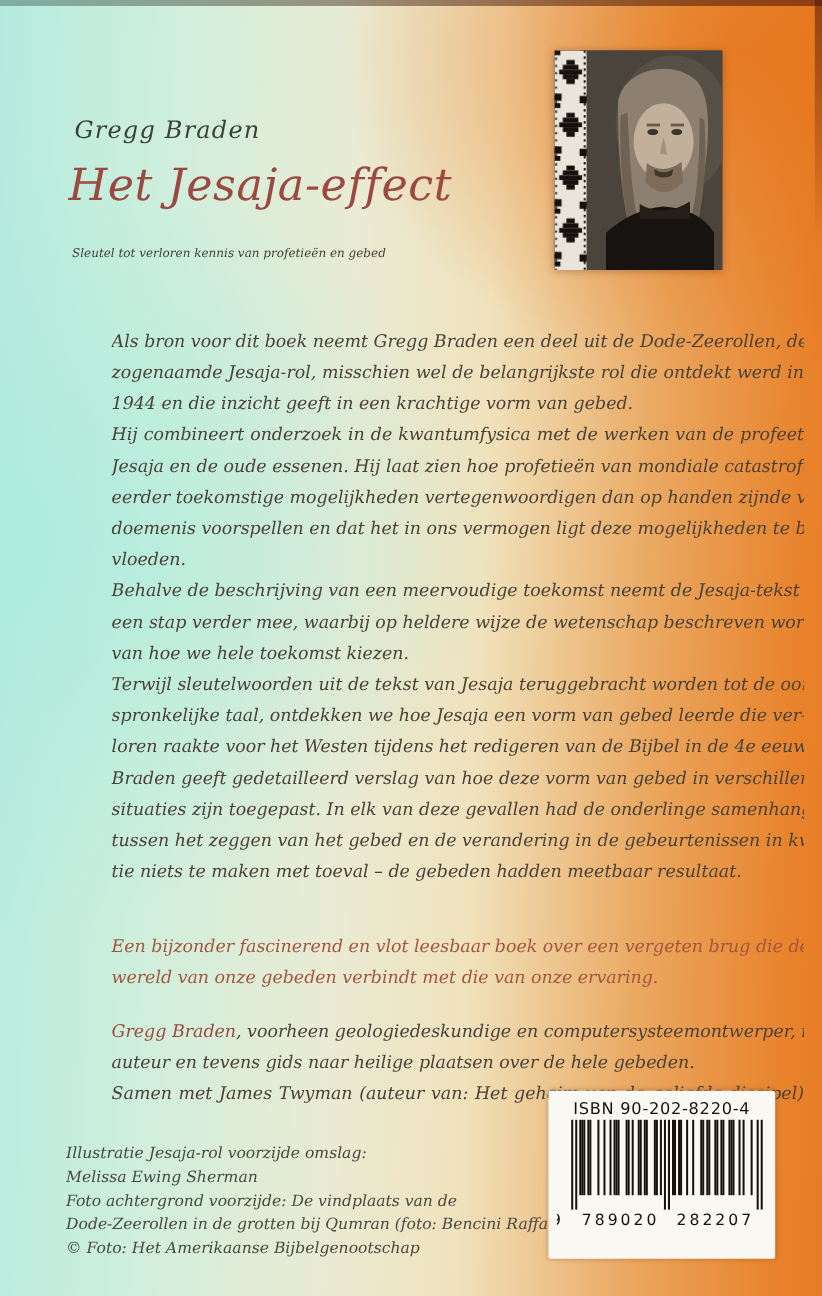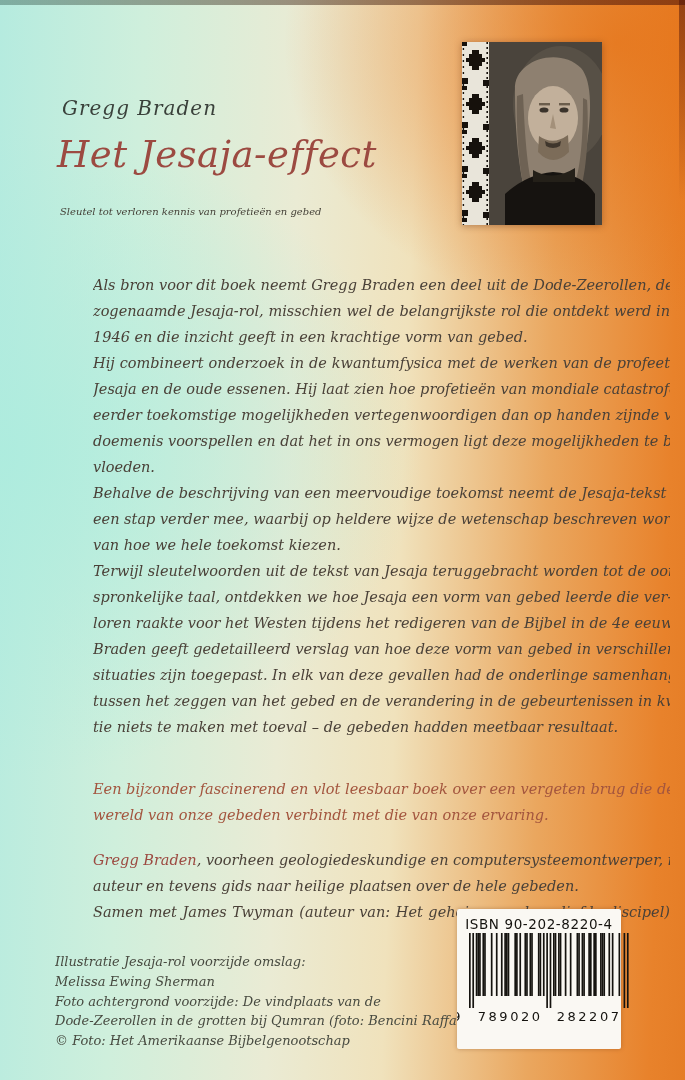--- a/index.html
+++ b/index.html
@@ -32,21 +32,21 @@
     white-space:nowrap; overflow:hidden; }
   .line.last { text-align-last:left; }
   .quote { color:#a3553e; margin-top:36px; }
   .bio { margin-top:19px; }
   .red-name { color:#9c4a41; }
 
   .credits { position:absolute; left:55px; top:952px; width:440px;
     font-size:13px; line-height:19.8px; color:#474a40;font-style:italic; }
   .credits .line { text-align:left; text-align-last:left; }
 
-  .barcode-box { position:absolute; left:457px; top:909px; width:164px; height:140px;
+  .barcode-box { position:absolute; left:457px; top:909px; width:189px; height:140px;
     background:#faf8f3; border-radius:2px; box-shadow:0 0 4px rgba(110,50,15,.35);
     font-style:normal; text-align:center; }
   .isbn { font-family:"DejaVu Sans", sans-serif; font-size:13.5px; letter-spacing:0.6px;
     color:#15130f; margin-top:7px; }
   .ean-svg { display:block; margin:1px auto 0; }
 </style>
 </head>
 <body>
 
 <div class="cover">
@@ -93,21 +93,21 @@
       <path d="M16,183 L16,152 Q38,132 64,130 Q94,132 106,152 L106,183 Z" fill="#161310"></path>
       <path d="M44,128 Q64,140 86,126 L86,140 L44,140 Z" fill="#242019"></path>
     </svg>
   </div>
 
   <div class="text-col">
     <div id="body-container">
         <div class="para">
           <div class="line">Als bron voor dit boek neemt Gregg Braden een deel uit de Dode-Zeerollen, de</div>
           <div class="line">zogenaamde Jesaja-rol, misschien wel de belangrijkste rol die ontdekt werd in</div>
-          <div class="line last">1946 en die inzicht geeft in een krachtige vorm van gebed.</div>
+          <div class="line last">1944 en die inzicht geeft in een krachtige vorm van gebed.</div>
         </div>
         <div class="para">
           <div class="line">Hij combineert onderzoek in de kwantumfysica met de werken van de profeet</div>
           <div class="line">Jesaja en de oude essenen. Hij laat zien hoe profetieën van mondiale catastrofes</div>
           <div class="line">eerder toekomstige mogelijkheden vertegenwoordigen dan op handen zijnde ver-</div>
           <div class="line">doemenis voorspellen en dat het in ons vermogen ligt deze mogelijkheden te beïn-</div>
           <div class="line last">vloeden.</div>
         </div>
         <div class="para">
           <div class="line">Behalve de beschrijving van een meervoudige toekomst neemt de Jesaja-tekst ons</div>

